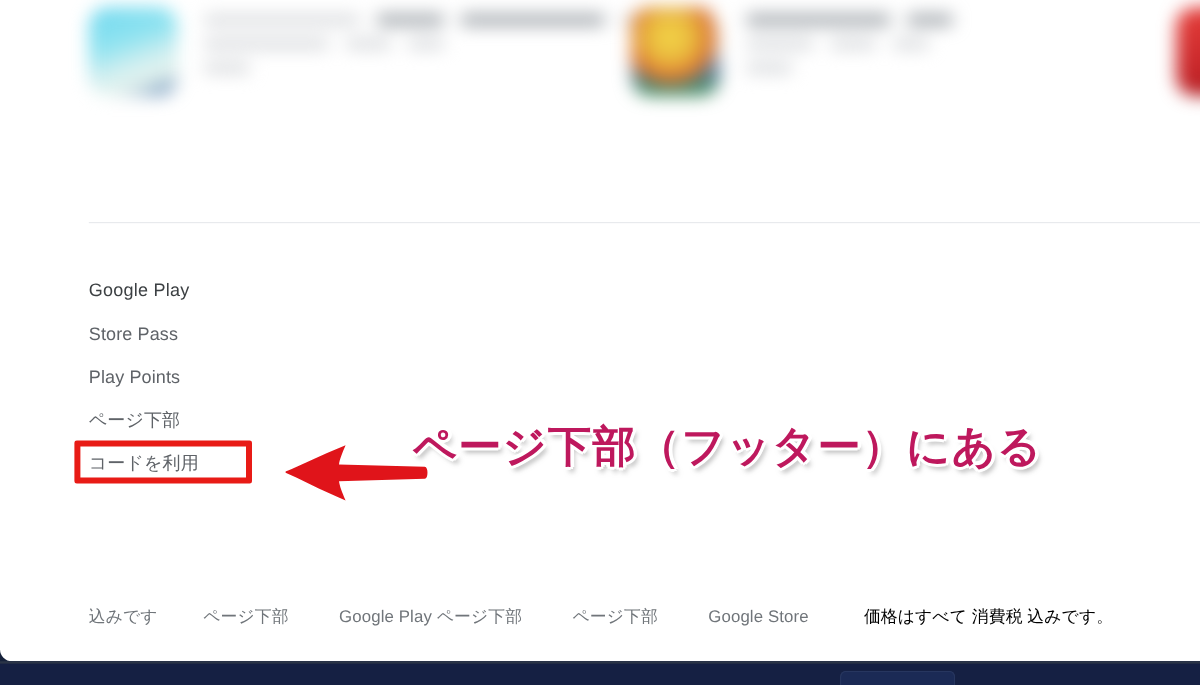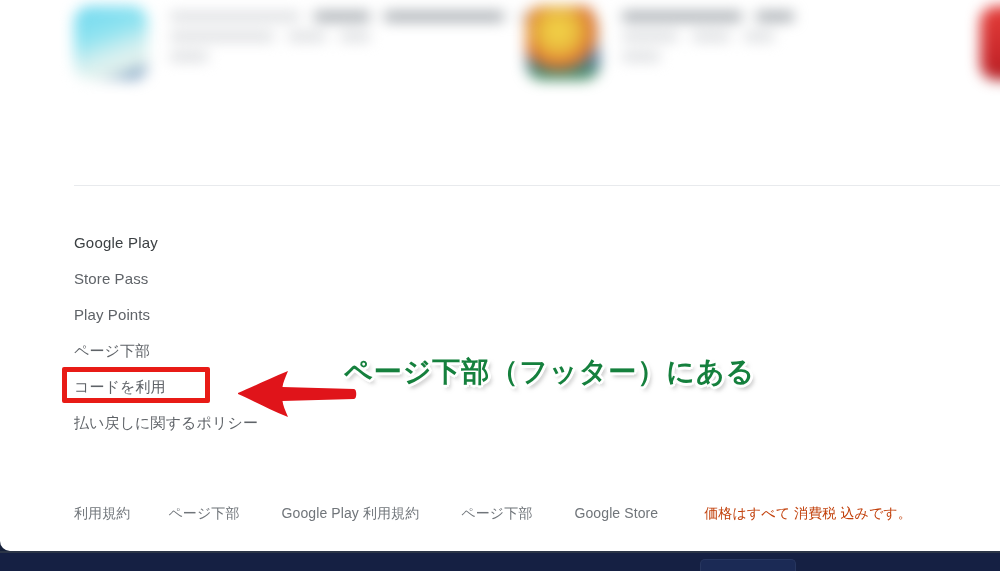--- a/index.html
+++ b/index.html
@@ -159,38 +159,38 @@
   }
   .legal-link {
     font-size: 14px;
     line-height: 18px;
     color: #70757a;
     letter-spacing: .1px;
   }
   .legal-gap-sm { width: 38px; flex: none; }
   .legal-gap-md { width: 42px; flex: none; }
   .legal-gap-lg { width: 46px; flex: none; }
-  #legal-tax { color: #c2410c; }
+  #legal-tax { color: #000000; }
 
   
   #callout-arrow {
     position: absolute;
     left: 236px;
     top: 368px;
     width: 122px;
     height: 52px;
   }
 
   
   #callout-text {
     position: absolute;
     left: 344px;
     top: 352px;
-    color: #15803d;
-    font-size: 28px;
+    color: #be185d;
+    font-size: 36px;
     line-height: 39px;
     font-weight: 700;
     letter-spacing: 1px;
     white-space: nowrap;
     text-shadow:
       2px 2px 0 #ffffff, -2px 2px 0 #ffffff,
       2px -2px 0 #ffffff, -2px -2px 0 #ffffff,
       0 3px 0 #ffffff, 0 -3px 0 #ffffff,
       3px 0 0 #ffffff, -3px 0 0 #ffffff,
       3px 4px 4px rgba(120,120,120,.55);
@@ -256,30 +256,29 @@
       <span class="footer-link heading">Google Play</span>
       <a class="footer-link">Store Pass</a>
       <a class="footer-link">Play Points</a>
       <a class="footer-link">ページ下部</a>
 
       <span id="link-redeem-wrap">
         <a class="footer-link">コードを利用</a>
         <span id="redeem-box"></span>
       </span>
 
-      <a class="footer-link">払い戻しに関するポリシー</a>
     </div>
 
 
     <div id="legal-row">
-      <a class="legal-link">利用規約</a>
+      <a class="legal-link">込みです</a>
       <span class="legal-gap-sm"></span>
       <a class="legal-link">ページ下部</a>
       <span class="legal-gap-md"></span>
-      <a class="legal-link">Google Play 利用規約</a>
+      <a class="legal-link">Google Play ページ下部</a>
       <span class="legal-gap-md"></span>
       <a class="legal-link">ページ下部</a>
       <span class="legal-gap-md"></span>
       <a class="legal-link">Google Store</a>
       <span class="legal-gap-lg"></span>
       <span class="legal-link" id="legal-tax">価格はすべて 消費税 込みです。</span>
     </div>
 
     <svg id="callout-arrow" viewBox="0 0 122 52">
       <path d="M2 25 C 14 20, 30 12, 52 3 C 49 10, 47 15, 46.5 19

